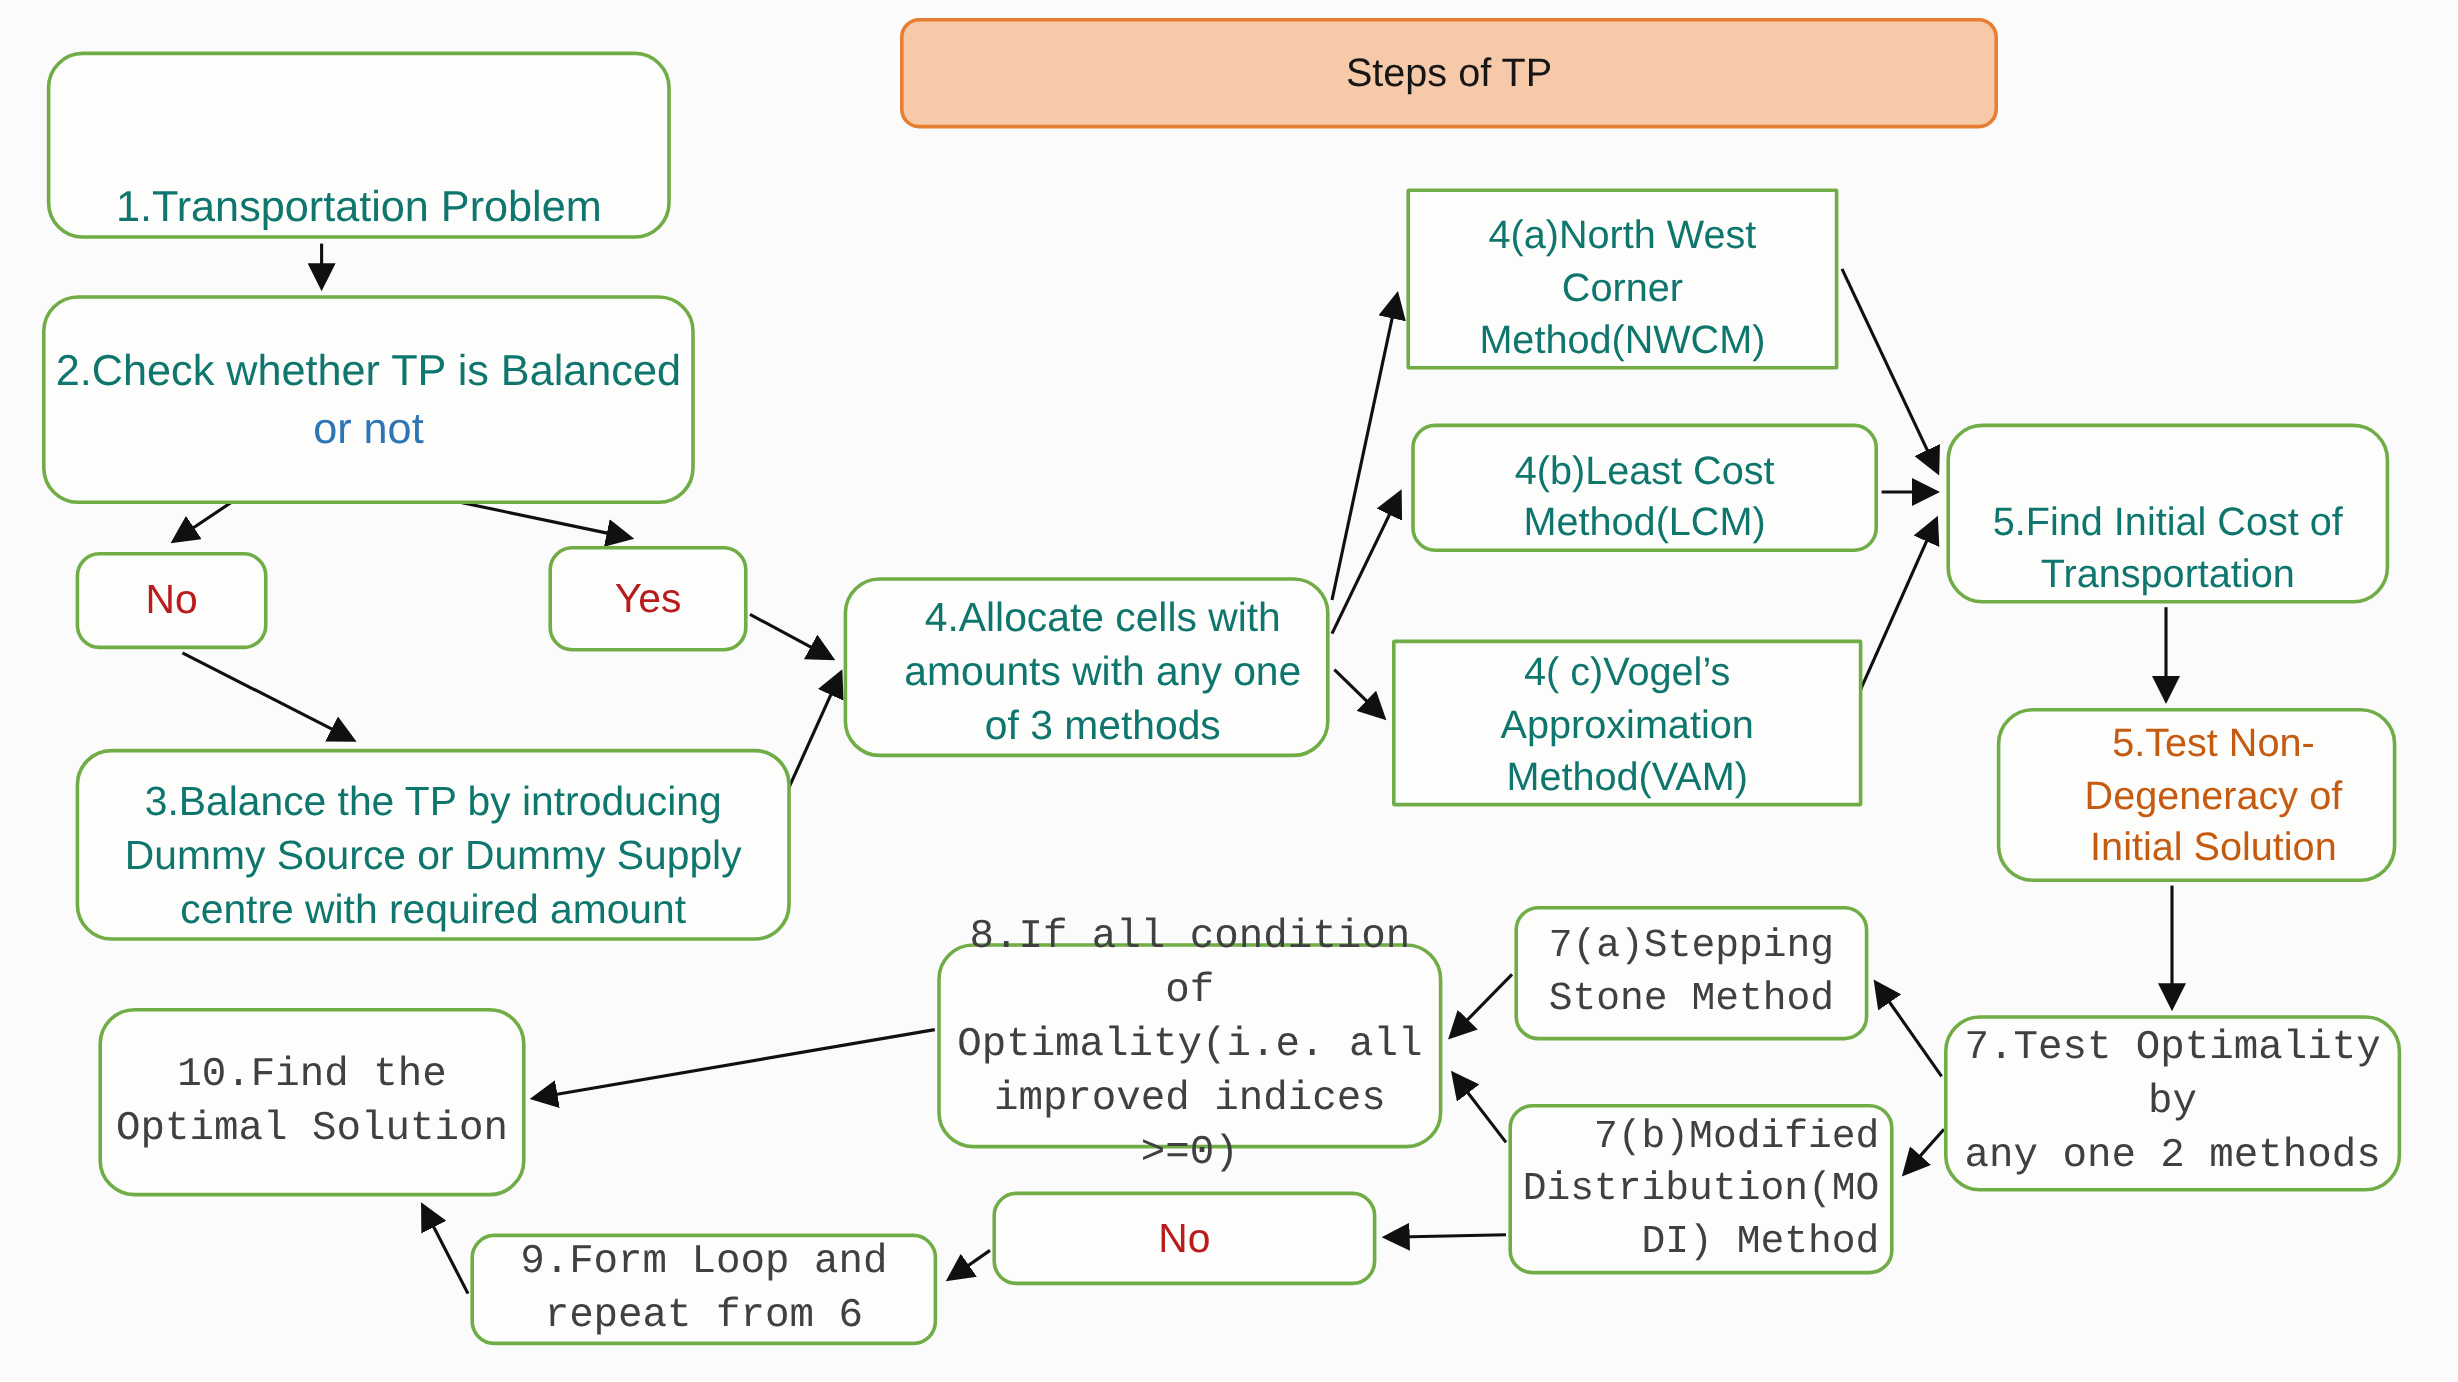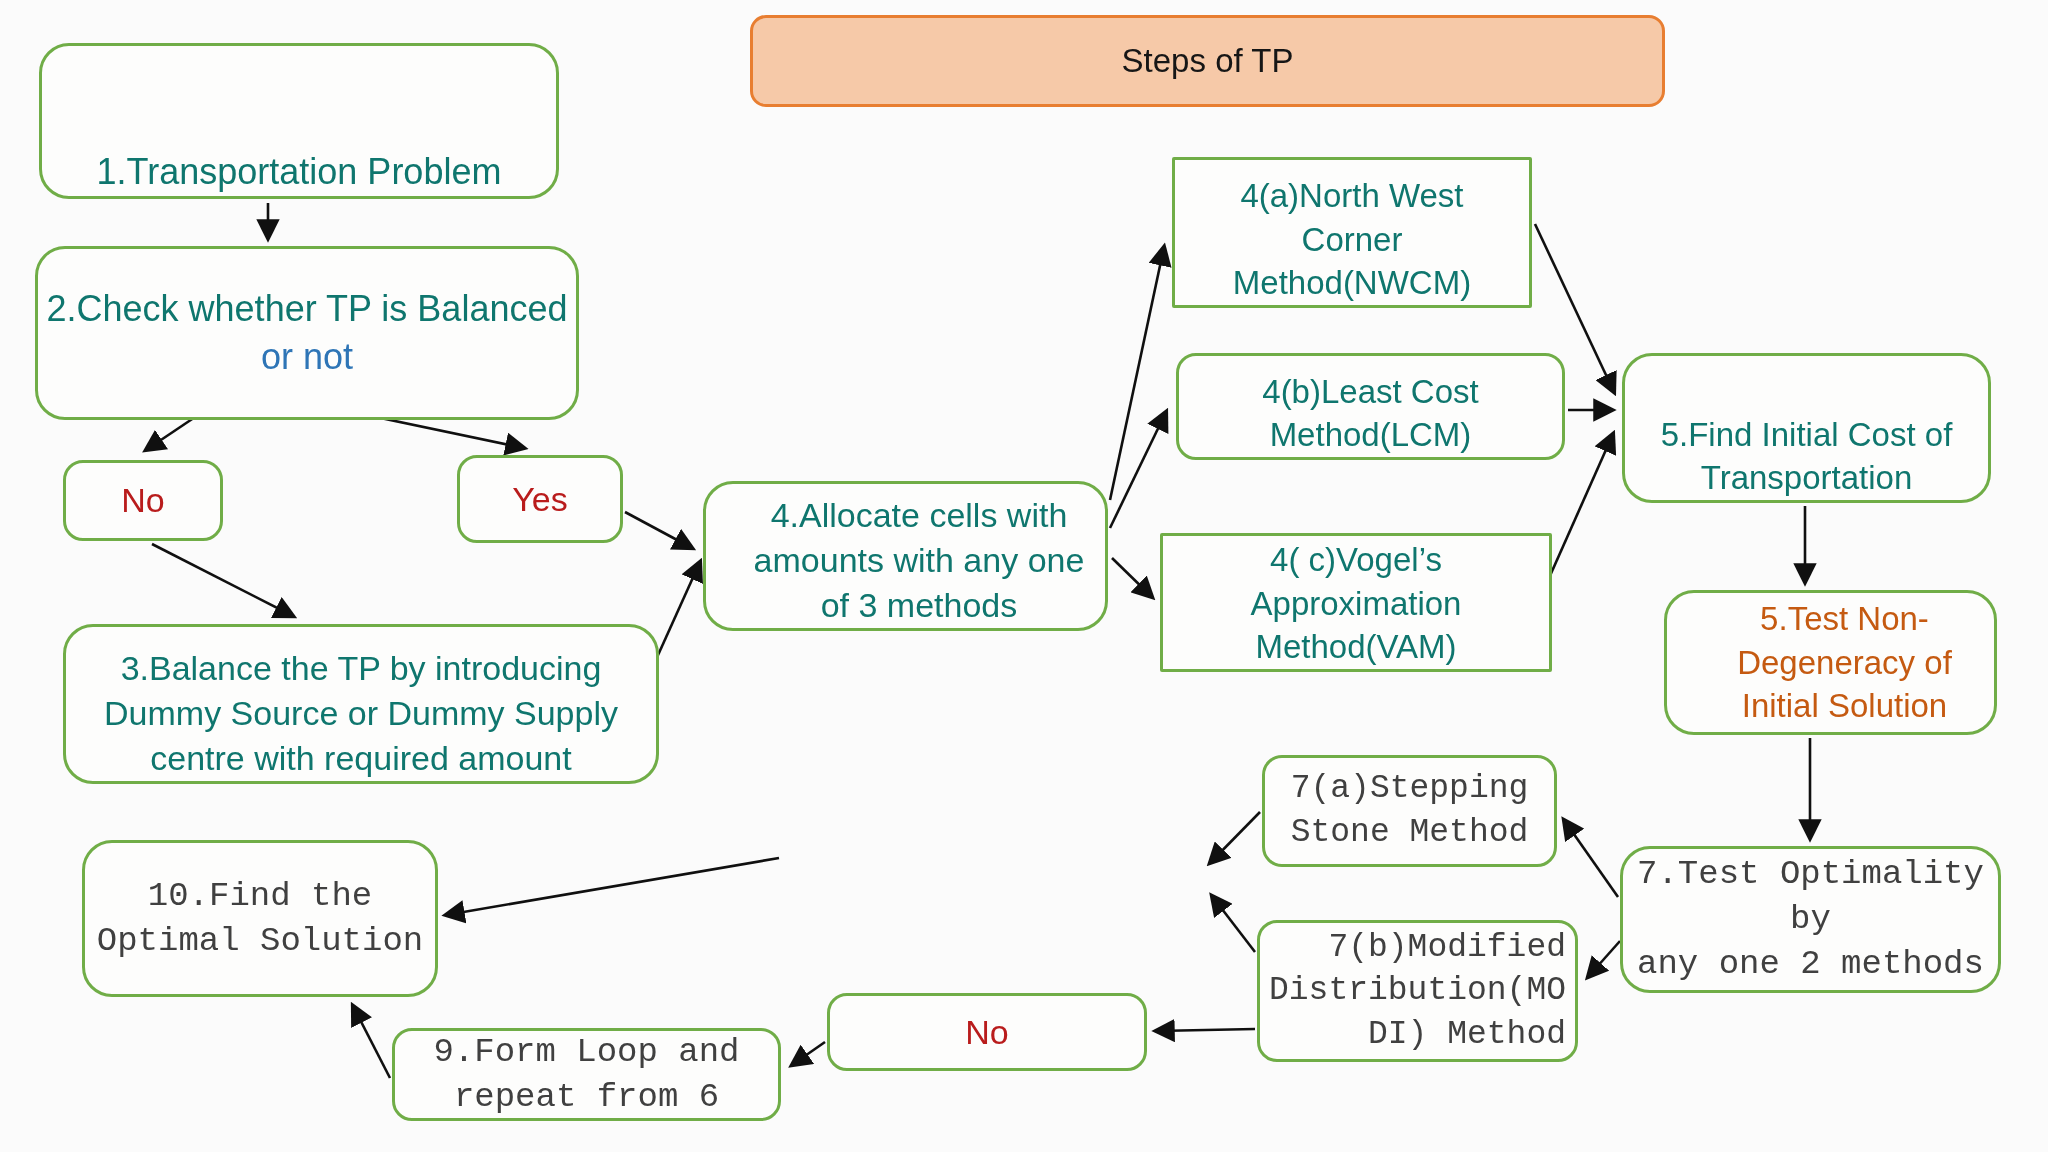--- a/index.html
+++ b/index.html
@@ -161,20 +161,25 @@
     <span>7(a)Stepping
 Stone Method</span>
   </div>
 
   <div class="node rounded-md txt-green fs-33" style="left:1257px; top:920px; width:321px; height:142px;text-align:right;">
     <span>7(b)Modified
 Distribution(MO
 DI) Method</span>
   </div>
 
+  <div class="node rounded-lg txt-green fs-34" style="left:781px; top:786px; width:421px; height:171px;">
+    <span>8.If all condition of
+Optimality(i.e. all
+improved indices &gt;=0)</span>
+  </div>
 
   <div class="node rounded-md txt-black fs-34" style="left:827px; top:993px; width:320px; height:78px;">
     <span>No</span>
   </div>
 
   <div class="node rounded-md txt-green fs-34" style="left:392px; top:1028px; width:389px; height:93px;">
     <span>9.Form Loop and
 repeat  from 6</span>
   </div>
 

